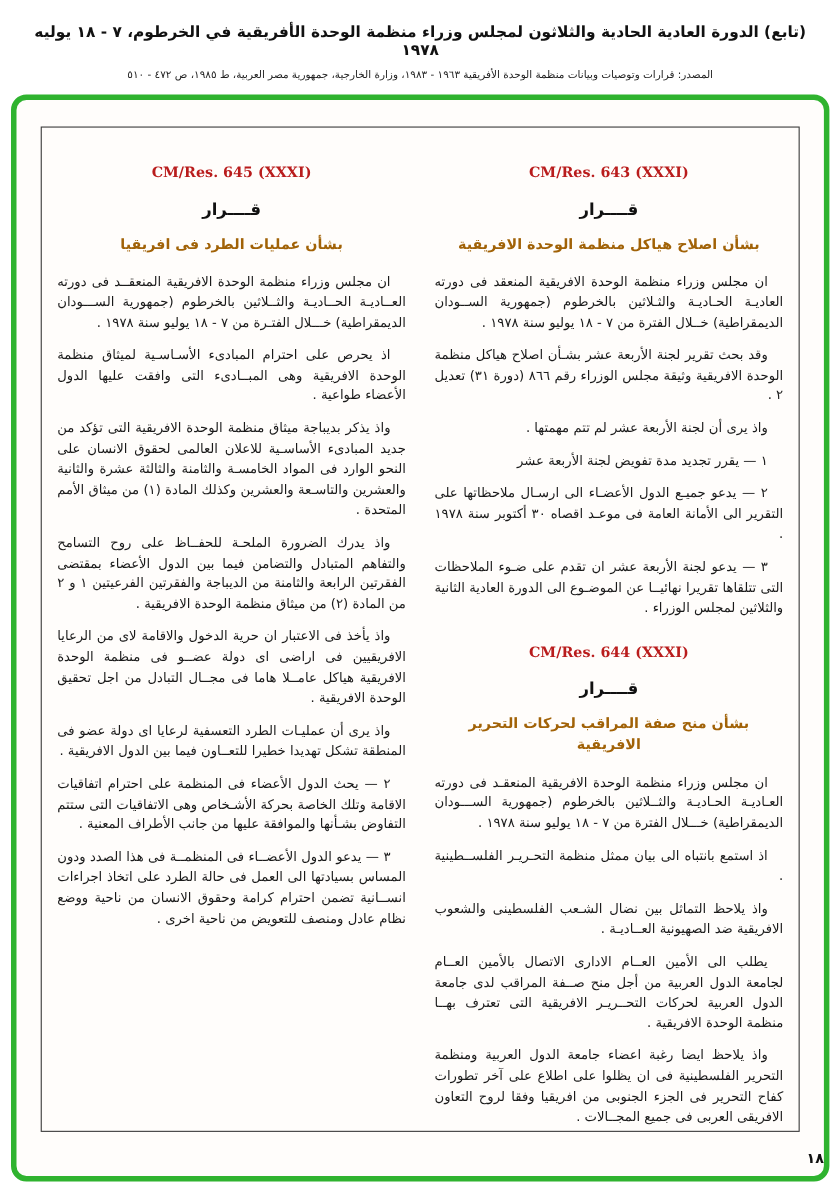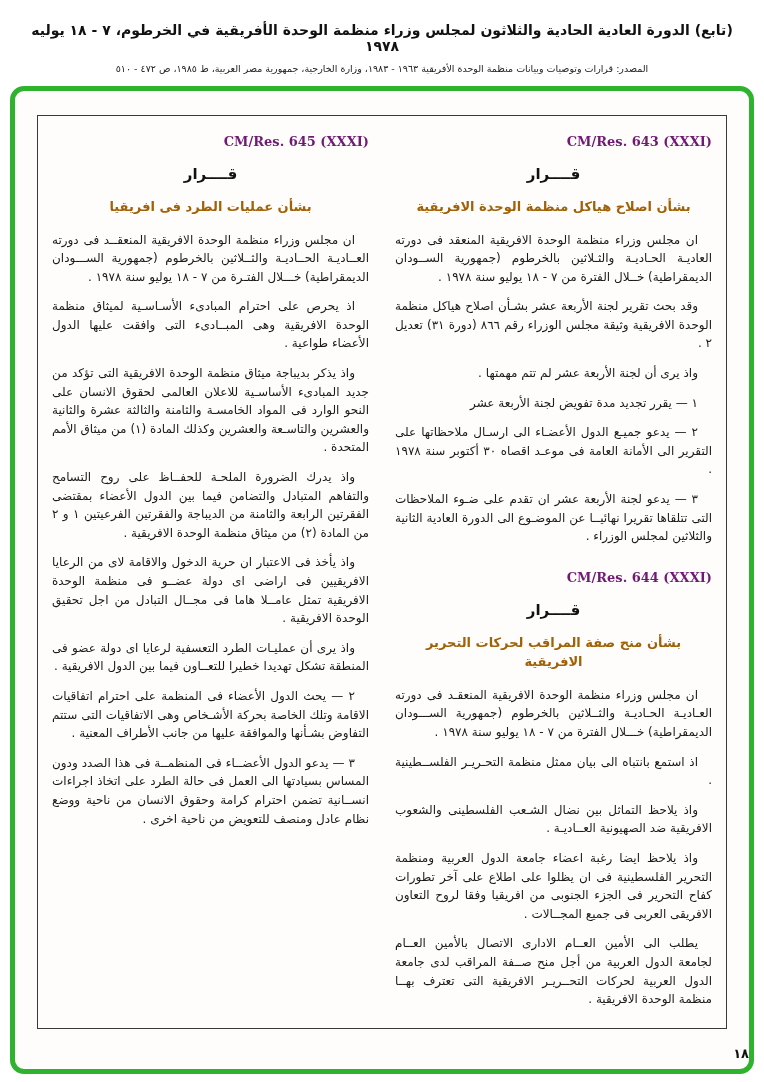--- a/index.html
+++ b/index.html
@@ -56,26 +56,26 @@
   .columns {
     display: flex;
     direction: rtl;
     gap: 26px;
     height: 100%;
   }
   .col { flex: 1 1 0; min-width: 0; direction: rtl; }
   .resolution + .resolution { margin-top: 24px; }
   .res-ref {
     direction: ltr;
-    text-align: right;
+    text-align: center;
     font-family: "DejaVu Serif", serif;
     font-weight: 700;
     font-size: 13px;
-    margin: 0 0 4px 0;
-    color: #701a75;
+    margin: 16px 0 4px 0;
+    color: #b91c1c;
   }
   .res-word {
     text-align: center;
     font-size: 15px;
     font-weight: 700;
     margin: 16px 0 14px 0;
     color: #111;
   }
   .res-subject {
     text-align: center;
@@ -131,37 +131,37 @@
             </div>
         </article>
         <article class="resolution">
           <div class="res-ref">CM/Res. 644 (XXXI)</div>
           <h2 class="res-word">قــــرار</h2>
           <h3 class="res-subject">بشأن منح صفة المراقب لحركات التحرير الافريقية</h3>
           <div class="res-body">
               <p>ان مجلس وزراء منظمة الوحدة الافريقية المنعقـد فى دورته العـاديـة الحـاديـة والثــلاثين بالخرطوم (جمهورية الســـودان الديمقراطية) خـــلال الفترة من ٧ - ١٨ يوليو سنة ١٩٧٨ .</p>
               <p>اذ استمع بانتباه الى بيان ممثل منظمة التحـريـر الفلســطينية .</p>
               <p>واذ يلاحظ التماثل بين نضال الشـعب الفلسطينى والشعوب الافريقية ضد الصهيونية العــاديـة .</p>
+              <p>يطلب الى الأمين العــام الادارى الاتصال بالأمين العــام لجامعة الدول العربية من أجل منح صــفة المراقب لدى جامعة الدول العربية لحركات التحــريـر الافريقية التى تعترف بهــا منظمة الوحدة الافريقية .</p>
               <p>واذ يلاحظ ايضا رغبة اعضاء جامعة الدول العربية ومنظمة التحرير الفلسطينية فى ان يظلوا على اطلاع على آخر تطورات كفاح التحرير فى الجزء الجنوبى من افريقيا وفقا لروح التعاون الافريقى العربى فى جميع المجــالات .</p>
-              <p>يطلب الى الأمين العــام الادارى الاتصال بالأمين العــام لجامعة الدول العربية من أجل منح صــفة المراقب لدى جامعة الدول العربية لحركات التحــريـر الافريقية التى تعترف بهــا منظمة الوحدة الافريقية .</p>
             </div>
         </article>
       </section>
 
       <section class="col">
         <article class="resolution">
           <div class="res-ref">CM/Res. 645 (XXXI)</div>
           <h2 class="res-word">قــــرار</h2>
           <h3 class="res-subject">بشأن عمليات الطرد فى افريقيا</h3>
           <div class="res-body">
               <p>ان مجلس وزراء منظمة الوحدة الافريقية المنعقــد فى دورته العــاديـة الحــاديـة والثــلاثين بالخرطوم (جمهورية الســـودان الديمقراطية) خـــلال الفتـرة من ٧ - ١٨ يوليو سنة ١٩٧٨ .</p>
               <p>اذ يحرص على احترام المبادىء الأسـاسـية لميثاق منظمة الوحدة الافريقية وهى المبــادىء التى وافقت عليها الدول الأعضاء طواعية .</p>
               <p>واذ يذكر بديباجة ميثاق منظمة الوحدة الافريقية التى تؤكد من جديد المبادىء الأساسـية للاعلان العالمى لحقوق الانسان على النحو الوارد فى المواد الخامسـة والثامنة والثالثة عشرة والثانية والعشرين والتاسـعة والعشرين وكذلك المادة (١) من ميثاق الأمم المتحدة .</p>
               <p>واذ يدرك الضرورة الملحـة للحفــاظ على روح التسامح والتفاهم المتبادل والتضامن فيما بين الدول الأعضاء بمقتضى الفقرتين الرابعة والثامنة من الديباجة والفقرتين الفرعيتين ١ و ٢ من المادة (٢) من ميثاق منظمة الوحدة الافريقية .</p>
-              <p>واذ يأخذ فى الاعتبار ان حرية الدخول والاقامة لاى من الرعايا الافريقيين فى اراضى اى دولة عضــو فى منظمة الوحدة الافريقية تمثل عامــلا هاما فى مجــال التبادل من اجل تحقيق الوحدة الافريقية .</p>
+              <p>واذ يأخذ فى الاعتبار ان حرية الدخول والاقامة لاى من الرعايا الافريقيين فى اراضى اى دولة عضــو فى منظمة الوحدة الافريقية هياكل عامــلا هاما فى مجــال التبادل من اجل تحقيق الوحدة الافريقية .</p>
               <p>واذ يرى أن عمليـات الطرد التعسفية لرعايا اى دولة عضو فى المنطقة تشكل تهديدا خطيرا للتعــاون فيما بين الدول الافريقية .</p>
               <p>٢ — يحث الدول الأعضاء فى المنظمة على احترام اتفاقيات الاقامة وتلك الخاصة بحركة الأشـخاص وهى الاتفاقيات التى ستتم التفاوض بشـأنها والموافقة عليها من جانب الأطراف المعنية .</p>
               <p>٣ — يدعو الدول الأعضــاء فى المنظمــة فى هذا الصدد ودون المساس بسيادتها الى العمل فى حالة الطرد على اتخاذ اجراءات انســانية تضمن احترام كرامة وحقوق الانسان من ناحية ووضع نظام عادل ومنصف للتعويض من ناحية اخرى .</p>
             </div>
         </article>
       </section>
 
     </div>
   </div>
   <div class="page-number">١٨</div>

